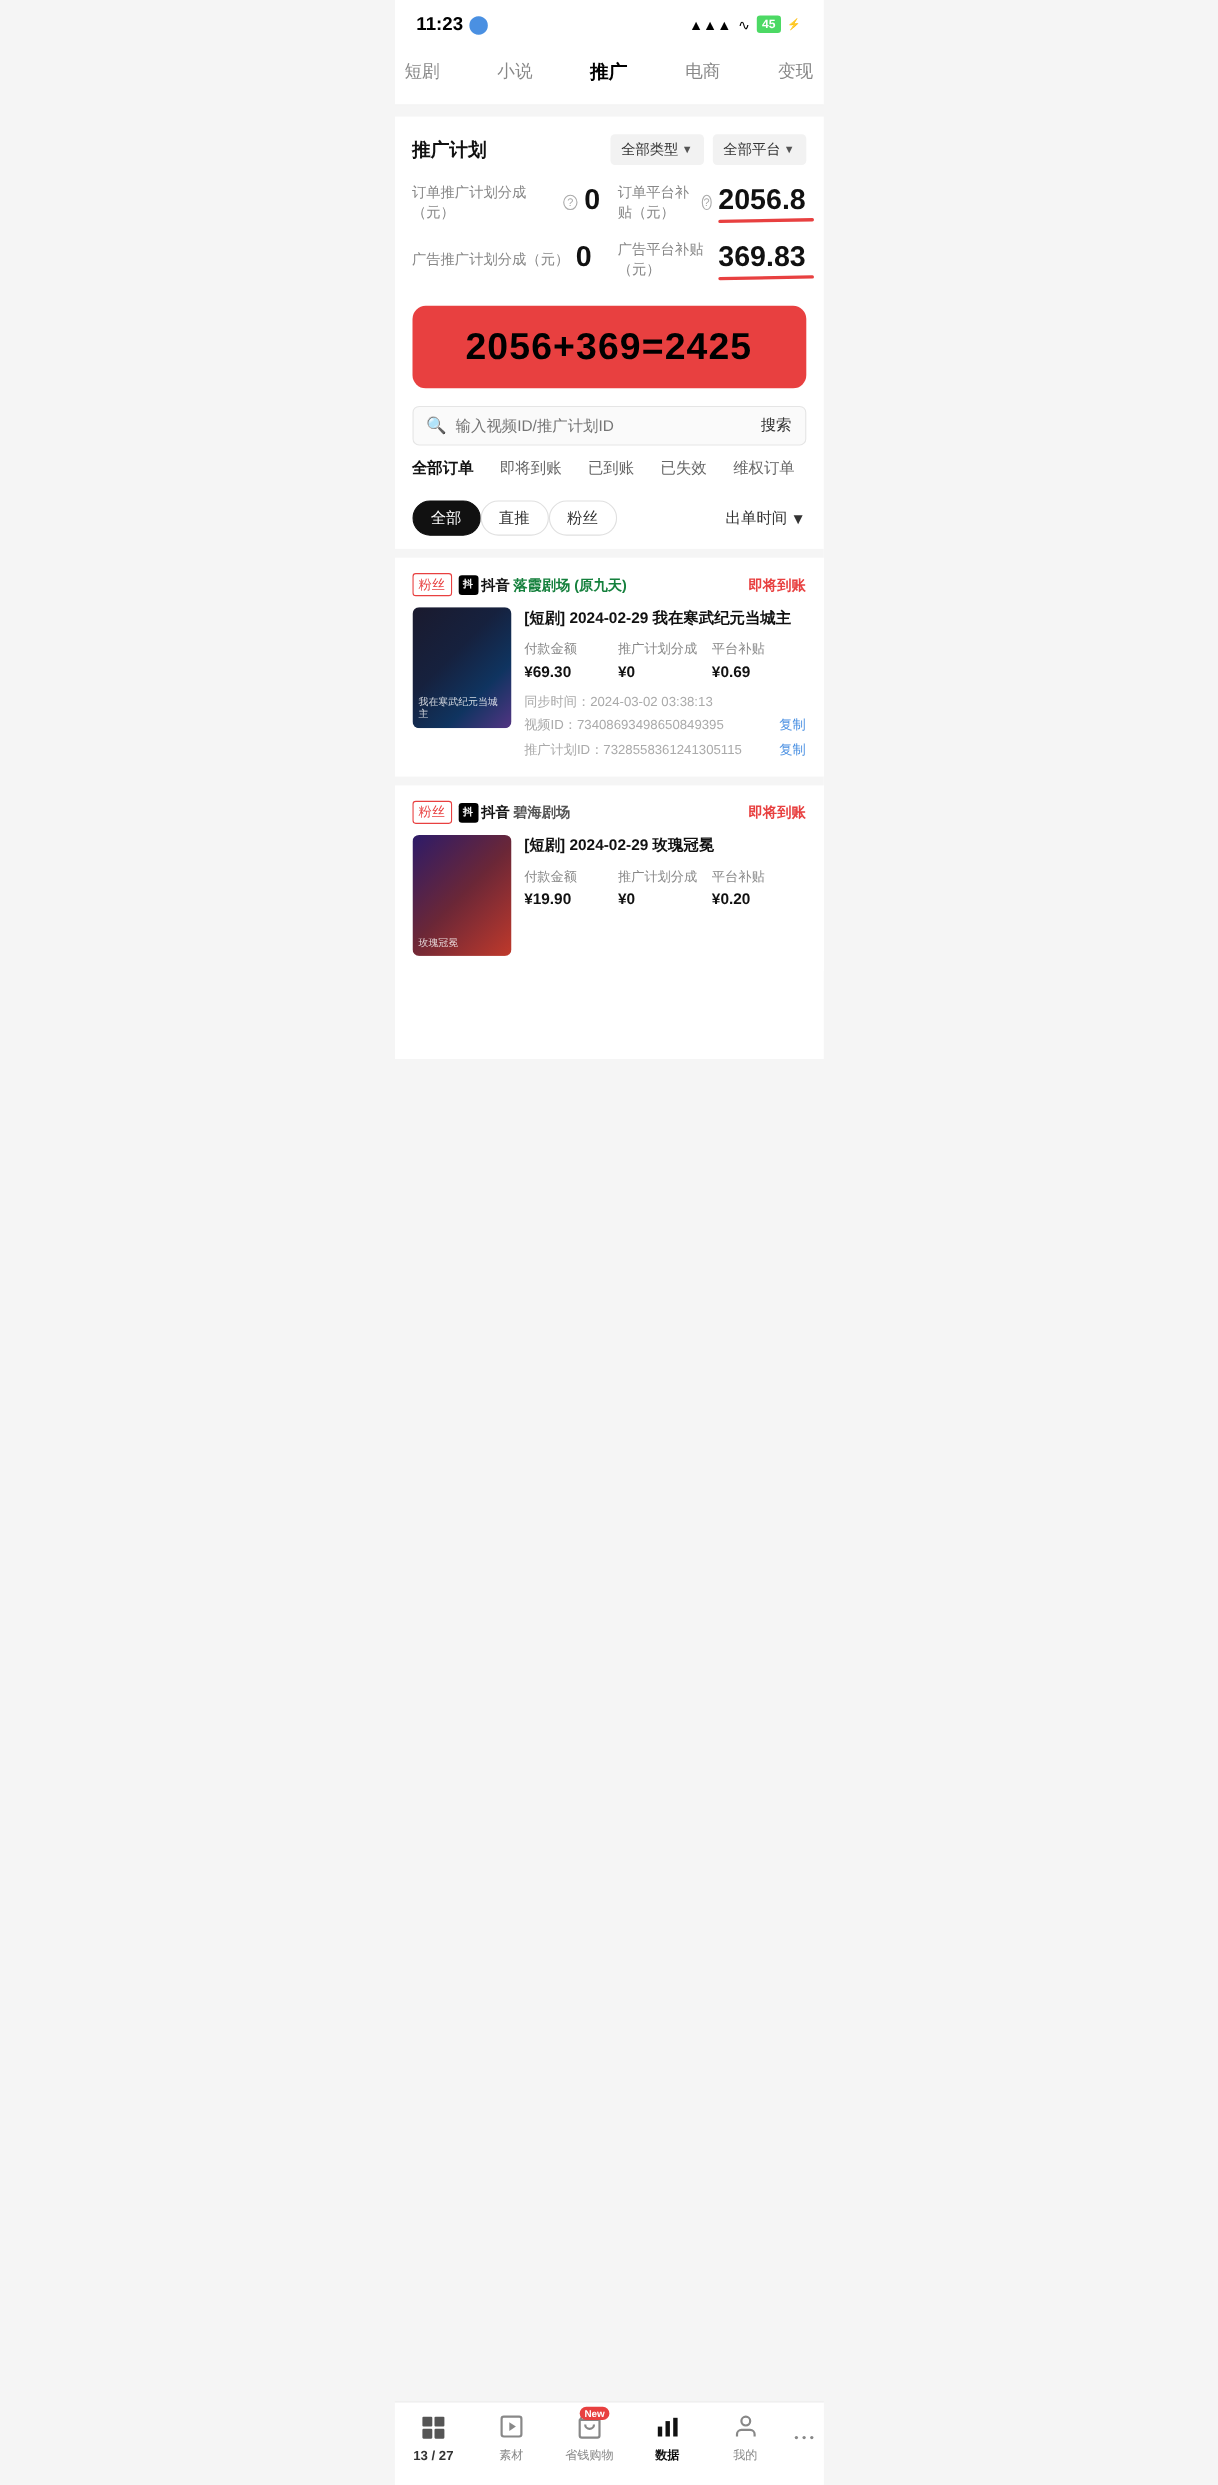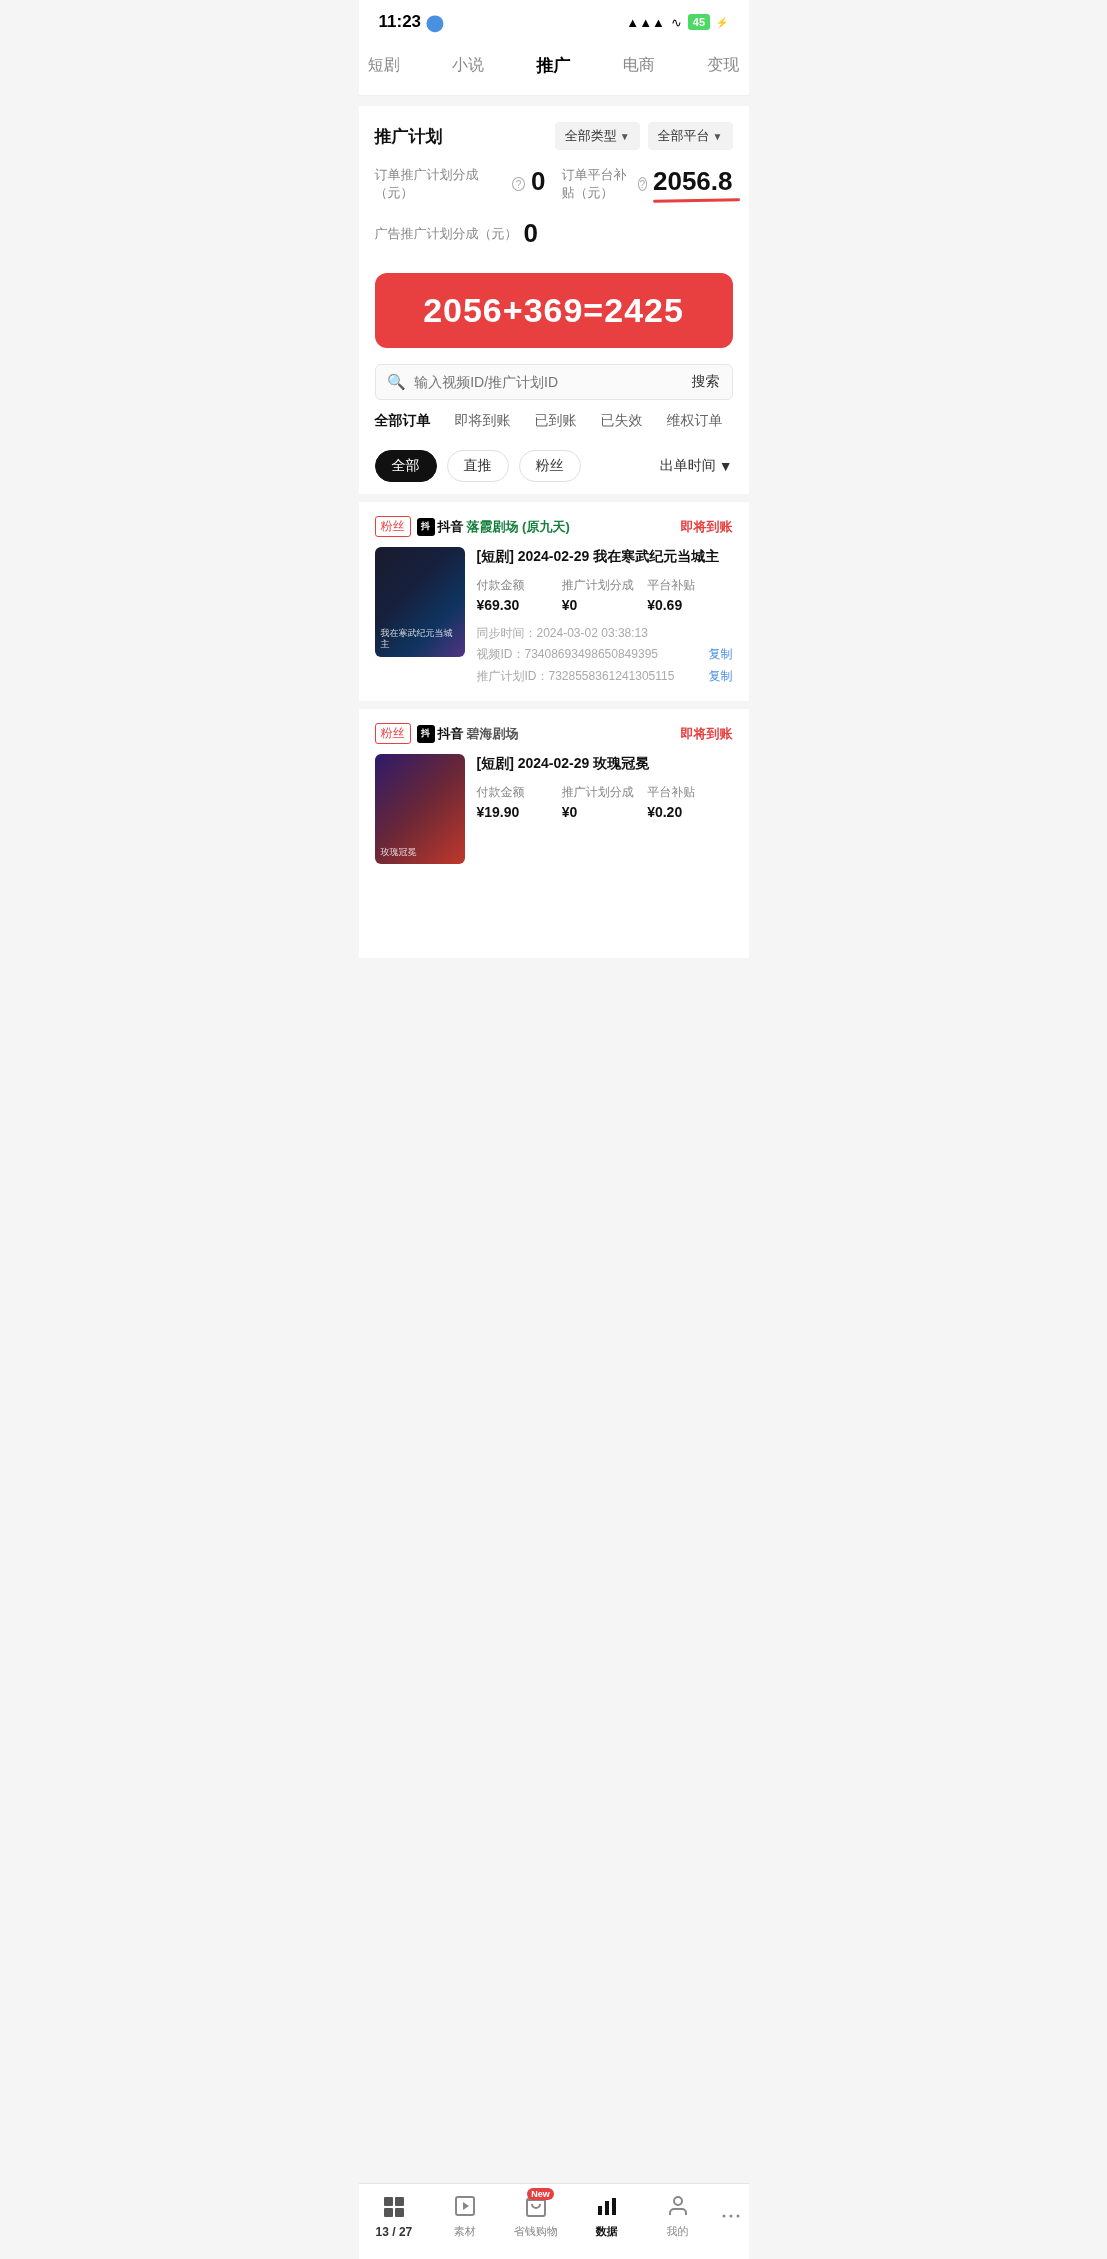--- a/index.html
+++ b/index.html
@@ -160,21 +160,21 @@
     .big-banner {
       background: #e84040;
       margin: 8px 16px 16px;
       border-radius: 12px;
       padding: 18px 20px;
       text-align: center;
     }
     .big-banner-text {
       font-size: 34px;
       font-weight: 900;
-      color: #ffffff;
+      color: #000000;
       letter-spacing: 1px;
     }
 
     
     .search-bar {
       display: flex;
       align-items: center;
       margin: 0 16px 12px;
       border: 1px solid #e5e5e5;
       border-radius: 6px;
@@ -218,21 +218,20 @@
       font-size: 14px;
       font-weight: 700;
       color: #111;
     }
 
     
     .filter-row {
       display: flex;
       align-items: center;
       padding: 8px 16px 12px;
-      gap: 10px;
     }
     .filter-tag {
       font-size: 14px;
       color: #333;
       background: white;
       border: 1px solid #e0e0e0;
       border-radius: 20px;
       padding: 6px 16px;
       cursor: pointer;
     }
@@ -525,20 +524,29 @@
       </div>
     </div>
 
     <div class="stat-item">
       <div class="stat-label">
         <span>广告推广计划分成（元）</span>
       </div>
       <div class="stat-value">0</div>
     </div>
 
+    <div class="stat-item">
+      <div class="stat-label">
+        <span>广告平台补贴（元）</span>
+      </div>
+      <div class="stat-value highlight">
+        <span>369.83</span>
+        <span class="underline-red"></span>
+      </div>
+    </div>
   </div>
 
   <div class="big-banner">
     <div class="big-banner-text">2056+369=2425</div>
   </div>
 
   <div class="search-bar">
     <span class="search-icon-wrap">🔍</span>
     <input class="search-input" type="text" placeholder="输入视频ID/推广计划ID" style="">
     <button class="search-btn">搜索</button>

